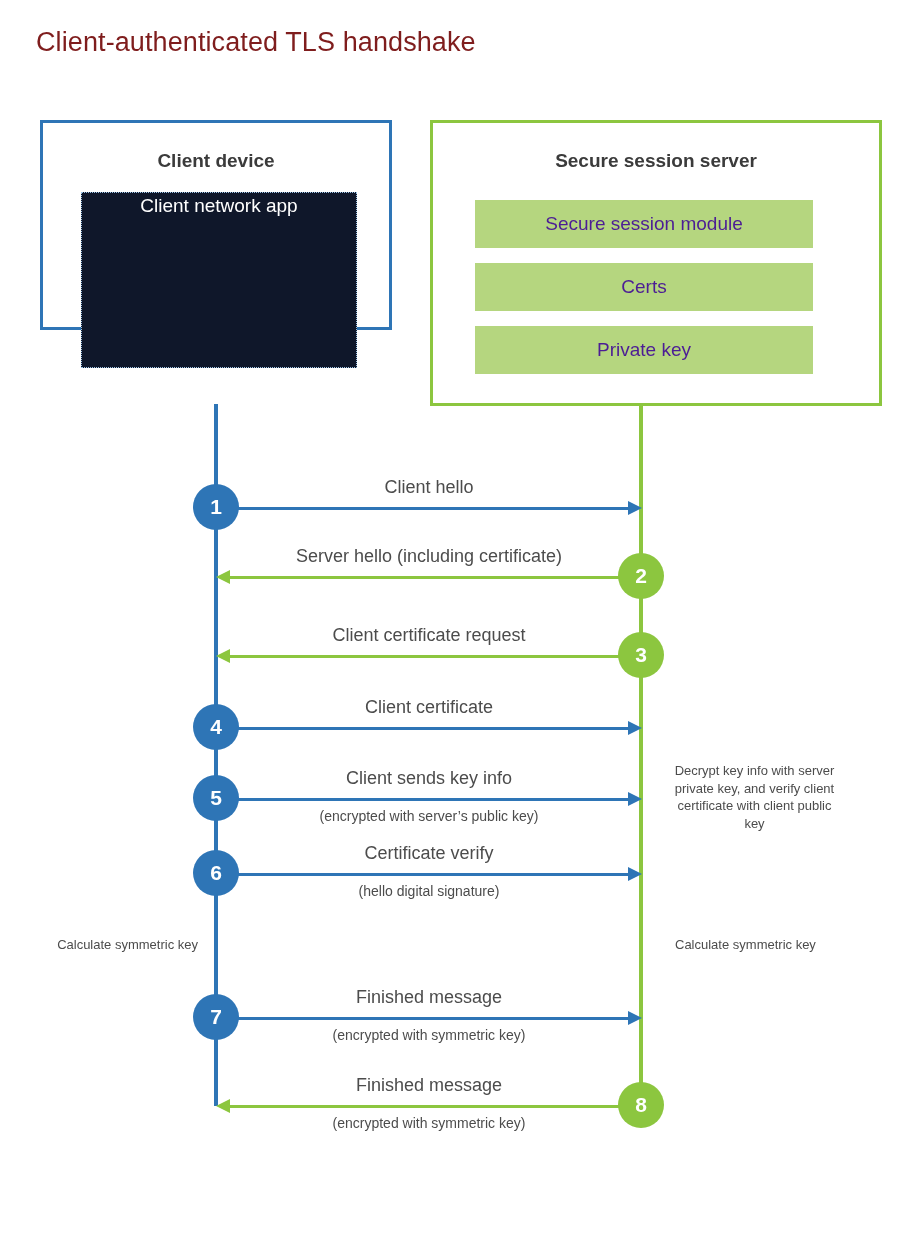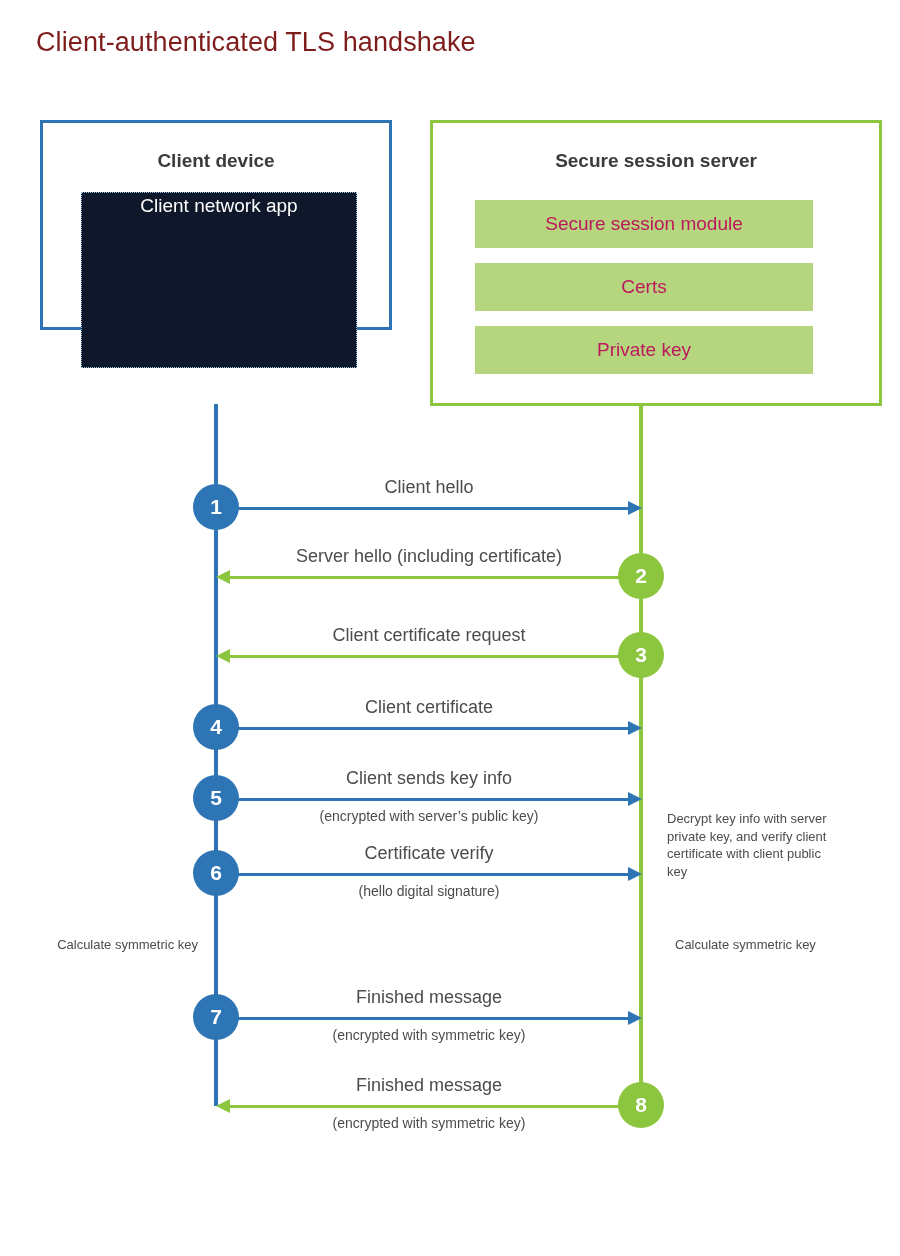--- a/index.html
+++ b/index.html
@@ -90,21 +90,21 @@
     position: absolute;
     left: 42px;
     width: 338px;
     height: 48px;
     background: #B5D67F;
     display: flex;
     align-items: center;
     justify-content: center;
   }
   .server-module .inner-label {
-    color: #be185d;
+    color: #4c1d95;
     font-size: 19px;
     font-weight: 300;
     text-align: right;
   }
   #server-module-0 { top: 77px; }
   #server-module-1 { top: 140px; }
   #server-module-2 { top: 203px; }
 
   
   .lifeline {
@@ -202,22 +202,21 @@
     position: absolute;
     font-size: 13px;
     font-weight: 300;
     color: #4c4c4c;
     line-height: 17.5px;
   }
   #note-decrypt {
     left: 667px;
     top: 762px;
     width: 175px;
-    text-align: left;
-    margin-top: 48px;
+    text-align: center;
   }
   #note-calc-client {
     left: 48px;
     top: 936px;
     width: 150px;
     text-align: right;
   }
   #note-calc-server {
     left: 675px;
     top: 936px;

